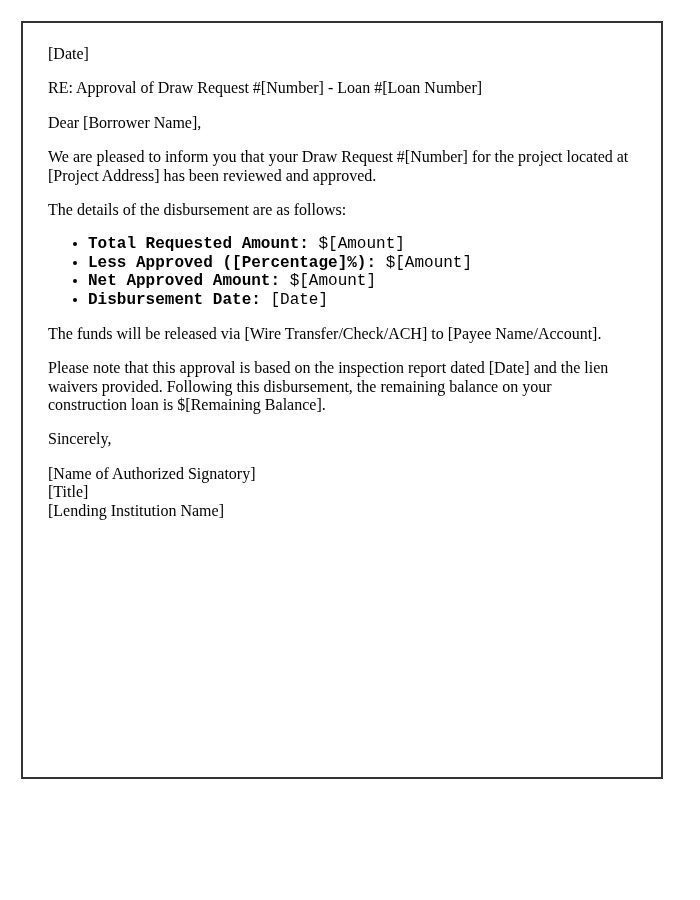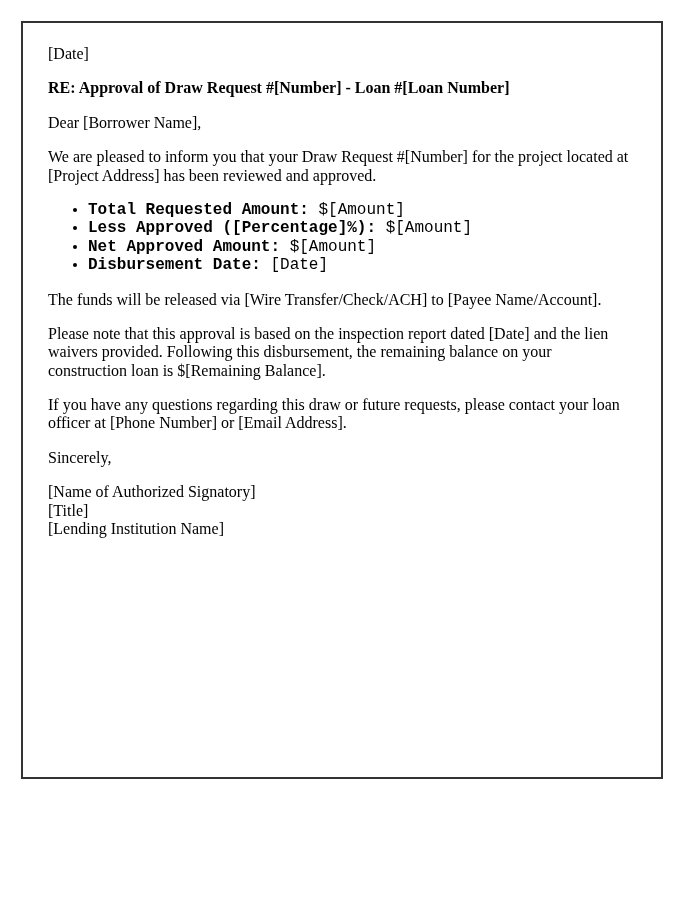--- a/index.html
+++ b/index.html
@@ -20,21 +20,21 @@
     padding: 6px 25px;
     font-size: 16px;
     line-height: 1.15;
     overflow: hidden;
   }
   .letter-page p {
     margin: 16px 0;
     white-space: pre-line;
   }
   .subject {
-    font-weight: bold;
+    font-weight: normal;
   }
   .letter-page ul {
     margin: 16px 0;
     padding-left: 40px;
     list-style-type: disc;
     font-family: Liberation Mono, monospace;
   }
   .letter-page li {
     margin: 0;
   }
@@ -49,35 +49,34 @@
   <p>[Date]</p>
 
 
   <p class="subject">RE: Approval of Draw Request #[Number] - Loan #[Loan Number]</p>
 
   <p>Dear [Borrower Name],</p>
 
   <p>We are pleased to inform you that your Draw Request #[Number] for the project located at
 [Project Address] has been reviewed and approved.</p>
 
+  <p>The details of the disbursement are as follows:</p>
 
   <ul>
     <li><strong>Total Requested Amount:</strong> <span>$[Amount]</span></li>
     <li><strong>Less Approved ([Percentage]%):</strong> <span>$[Amount]</span></li>
     <li><strong>Net Approved Amount:</strong> <span>$[Amount]</span></li>
     <li><strong>Disbursement Date:</strong> <span>[Date]</span></li>
   </ul>
 
   <p>The funds will be released via [Wire Transfer/Check/ACH] to [Payee Name/Account].</p>
 
   <p>Please note that this approval is based on the inspection report dated [Date] and the lien
 waivers provided. Following this disbursement, the remaining balance on your
 construction loan is $[Remaining Balance].</p>
 
-  <p>If you have any questions regarding this draw or future requests, please contact your loan
-officer at [Phone Number] or [Email Address].</p>
 
   <p>Sincerely,</p>
 
   <p>[Name of Authorized Signatory]
 [Title]
 [Lending Institution Name]</p>
 </div>
 
 </body></html>

